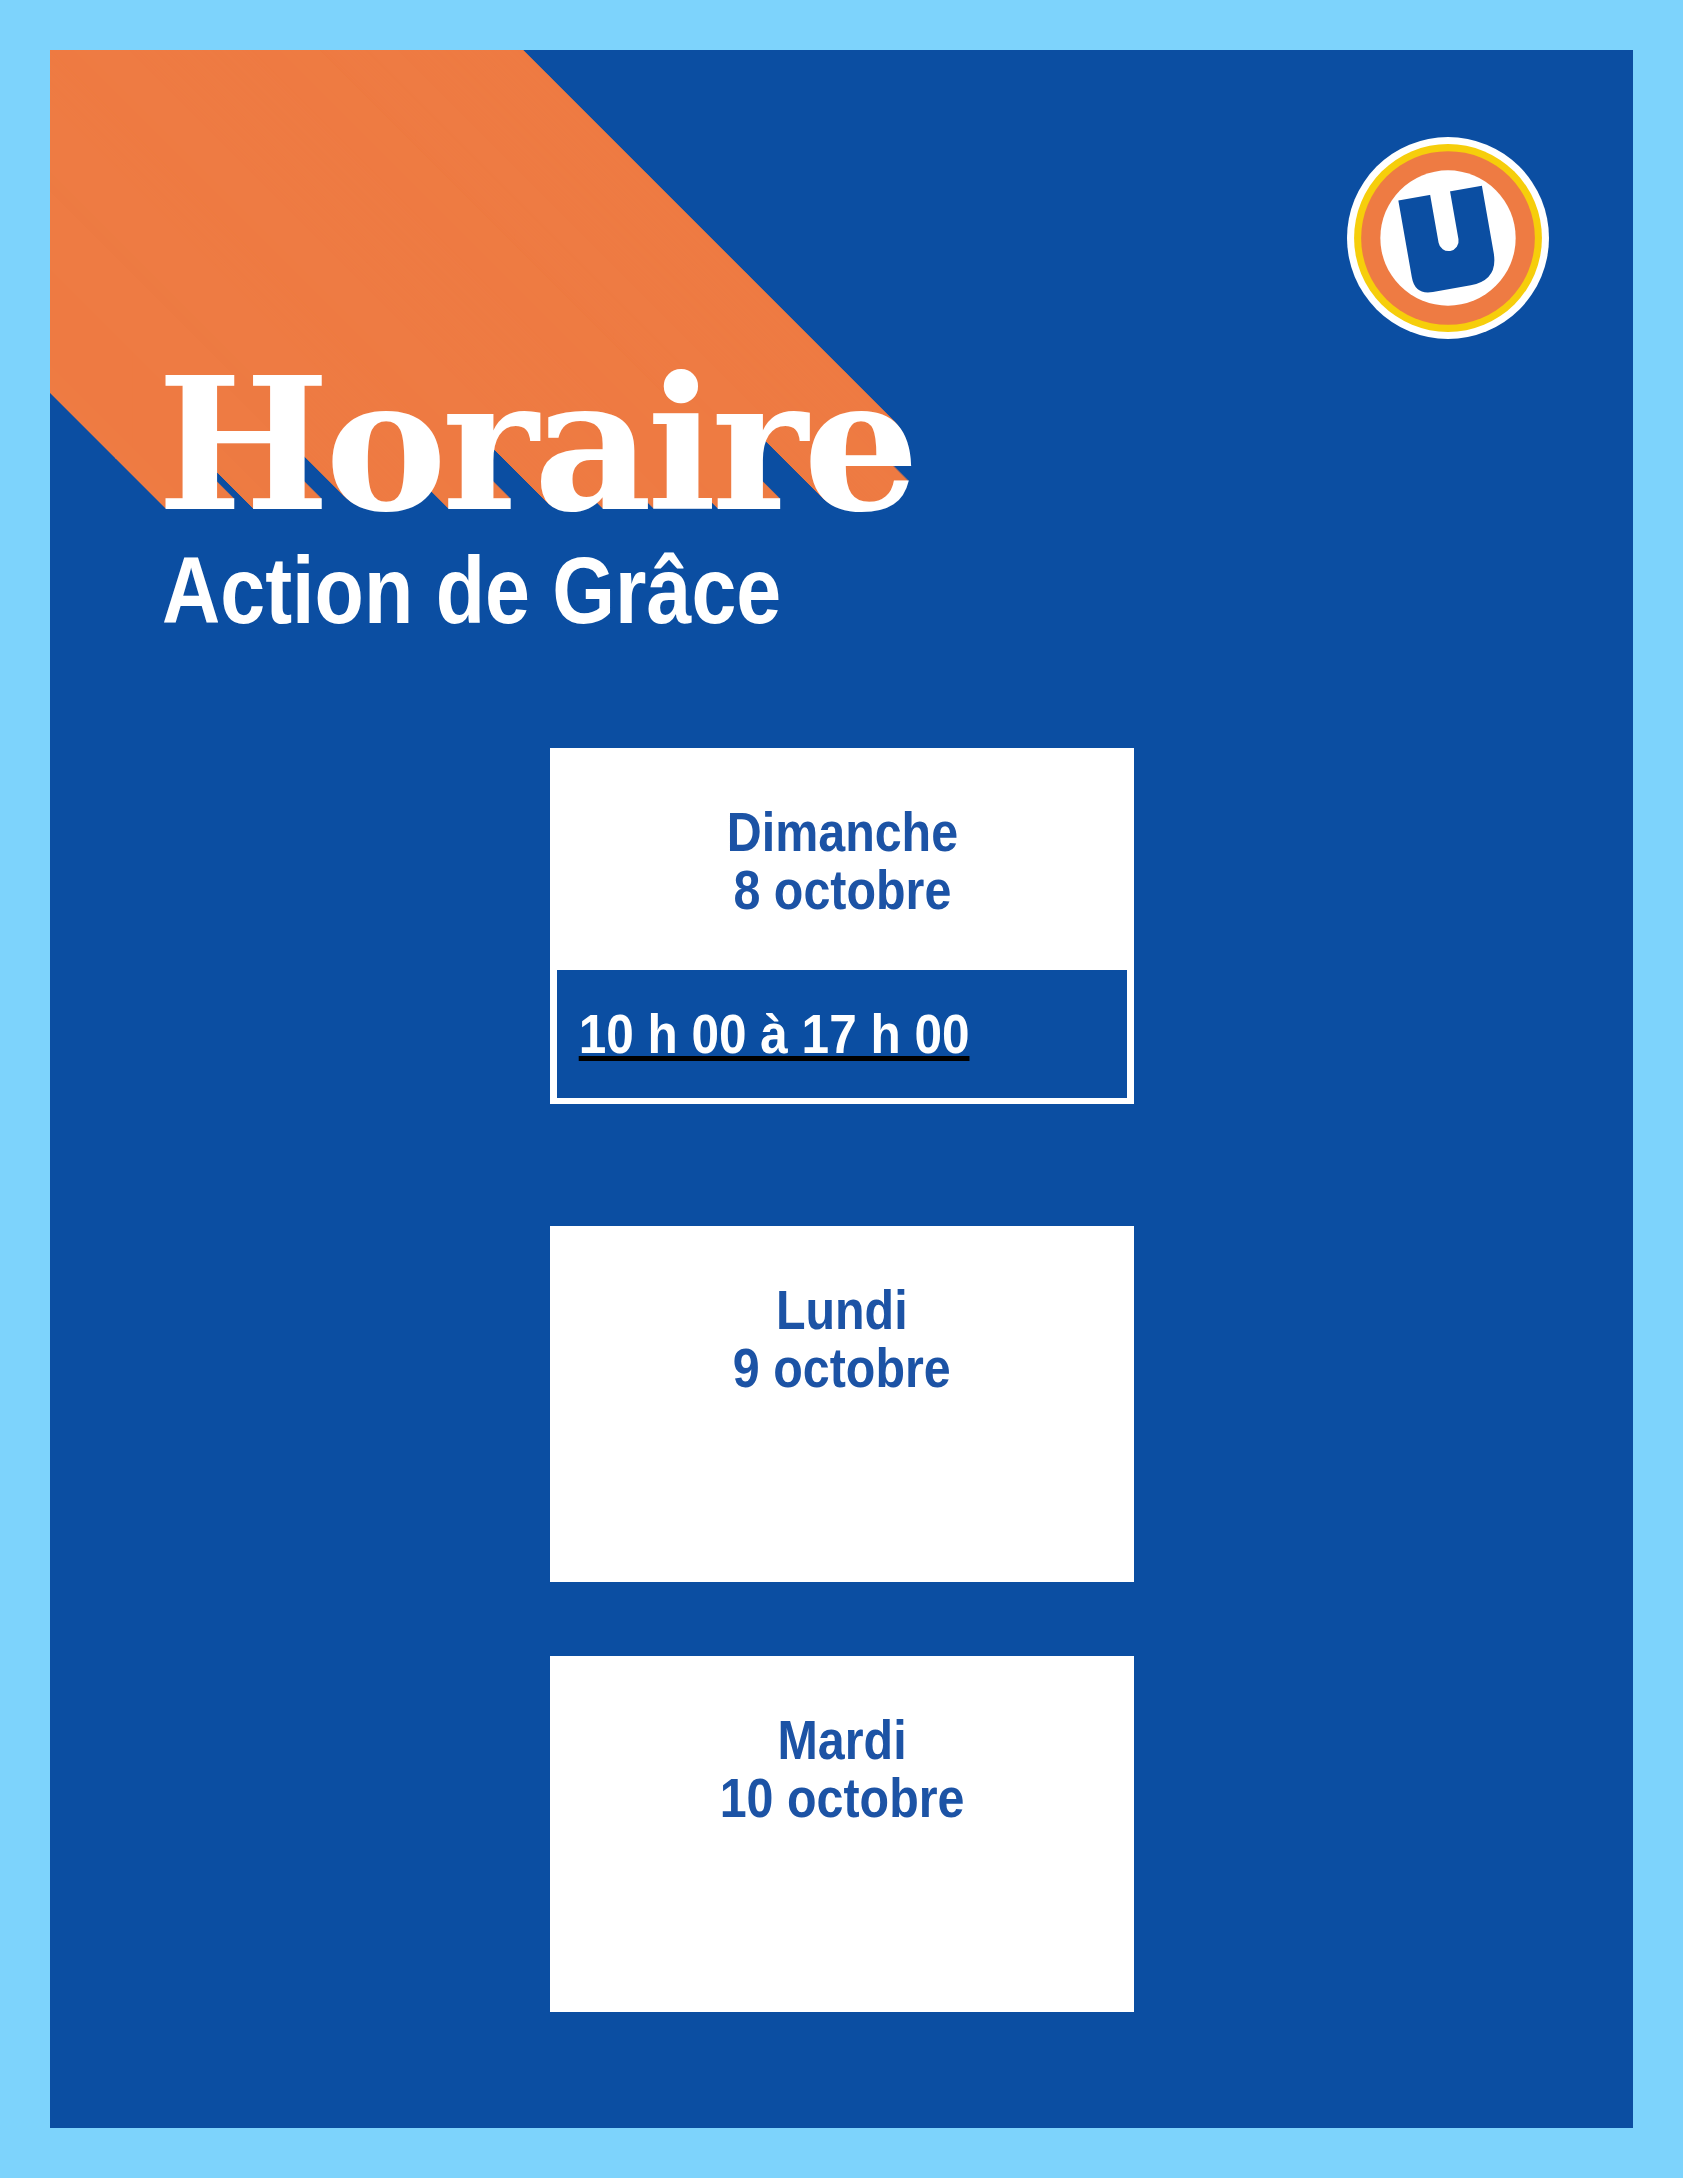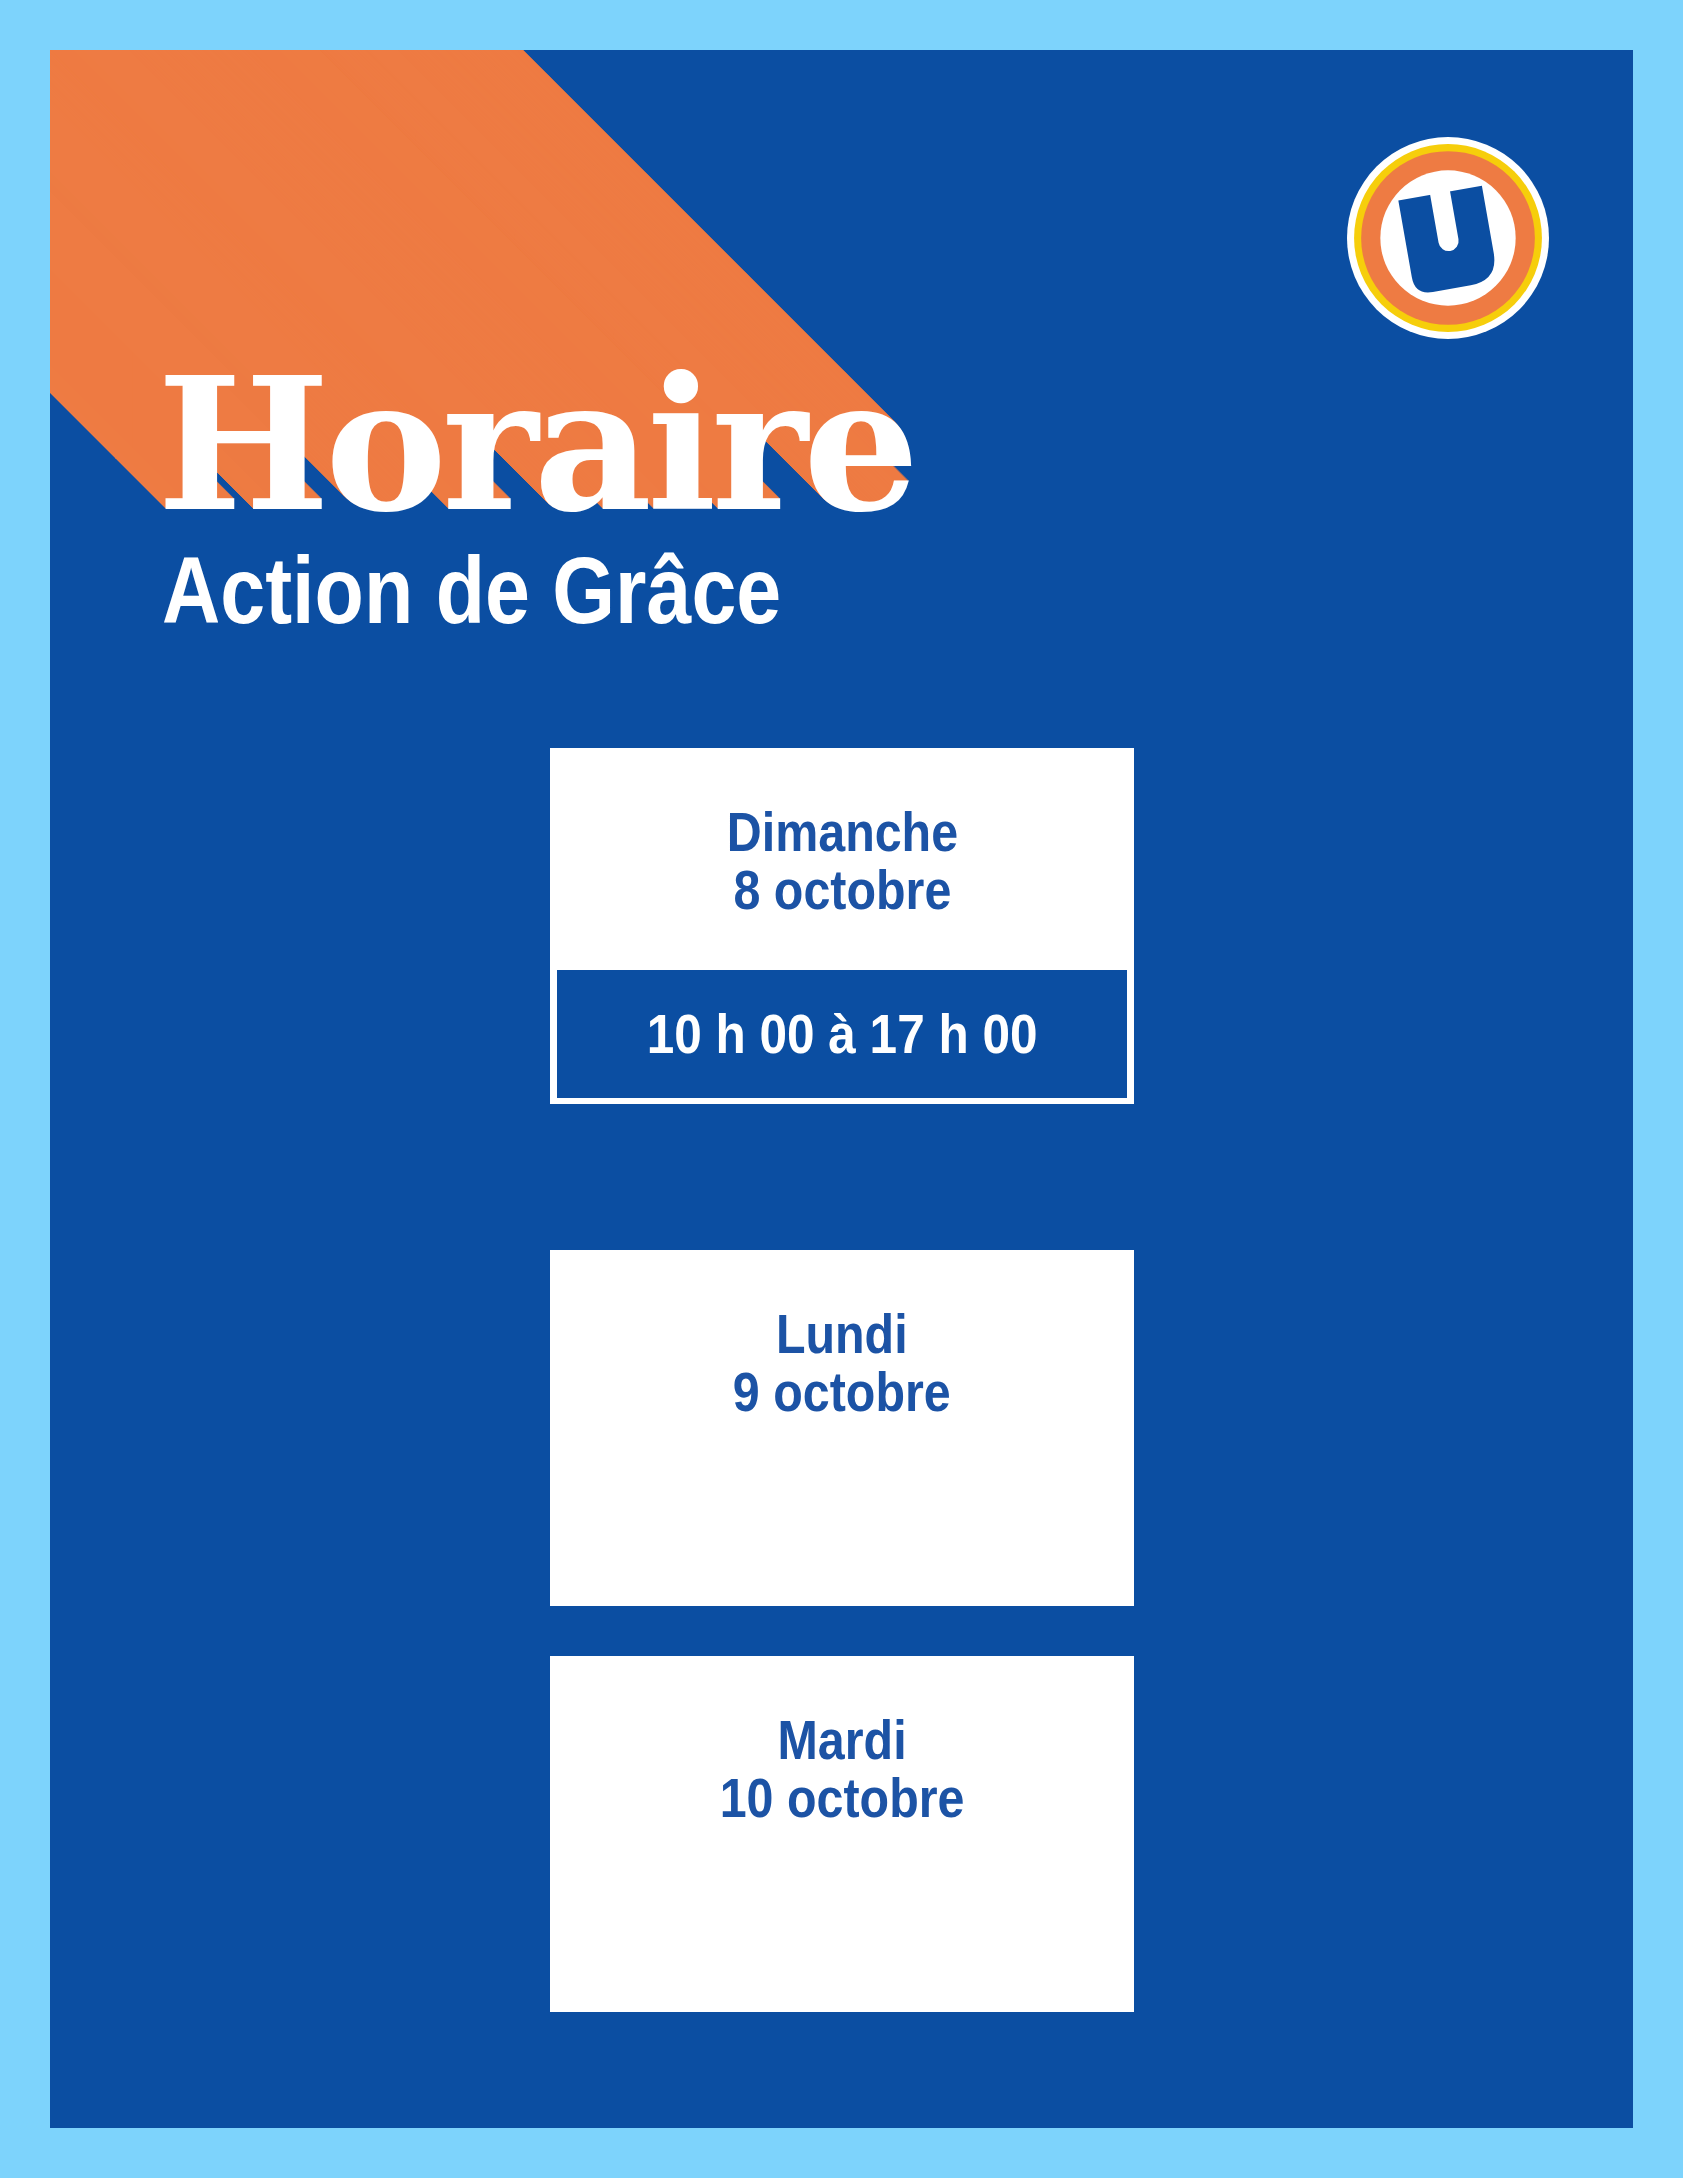--- a/index.html
+++ b/index.html
@@ -60,21 +60,21 @@
   }
 
   
   .card {
     position: absolute;
     left: 500px;
     width: 584px; height: 356px;
     background: #ffffff;
   }
   .card-1 { top: 698px; }
-  .card-2 { top: 1176px; margin-top: 24px; }
+  .card-2 { top: 1176px; }
   .card-3 { top: 1606px; }
 
   .card-top {
     height: 222px;
     box-sizing: border-box;
     padding-top: 4px;
     display: flex;
     align-items: center;
     justify-content: center;
   }
@@ -86,21 +86,21 @@
     color: #1C53A5;
     transform: scaleX(0.88);
     white-space: nowrap;
   }
   .hours-box {
     margin: 0 7px;
     height: 128px;
     background: #0B4EA2;
     display: flex;
     align-items: center;
-    justify-content: center;
+    text-decoration: underline;
   }
   .hours-text {
     display: block;
     font-size: 55px;
     font-weight: bold;
     color: #ffffff;
     white-space: nowrap;
     transform: scaleX(0.9);
   }
 </style>

